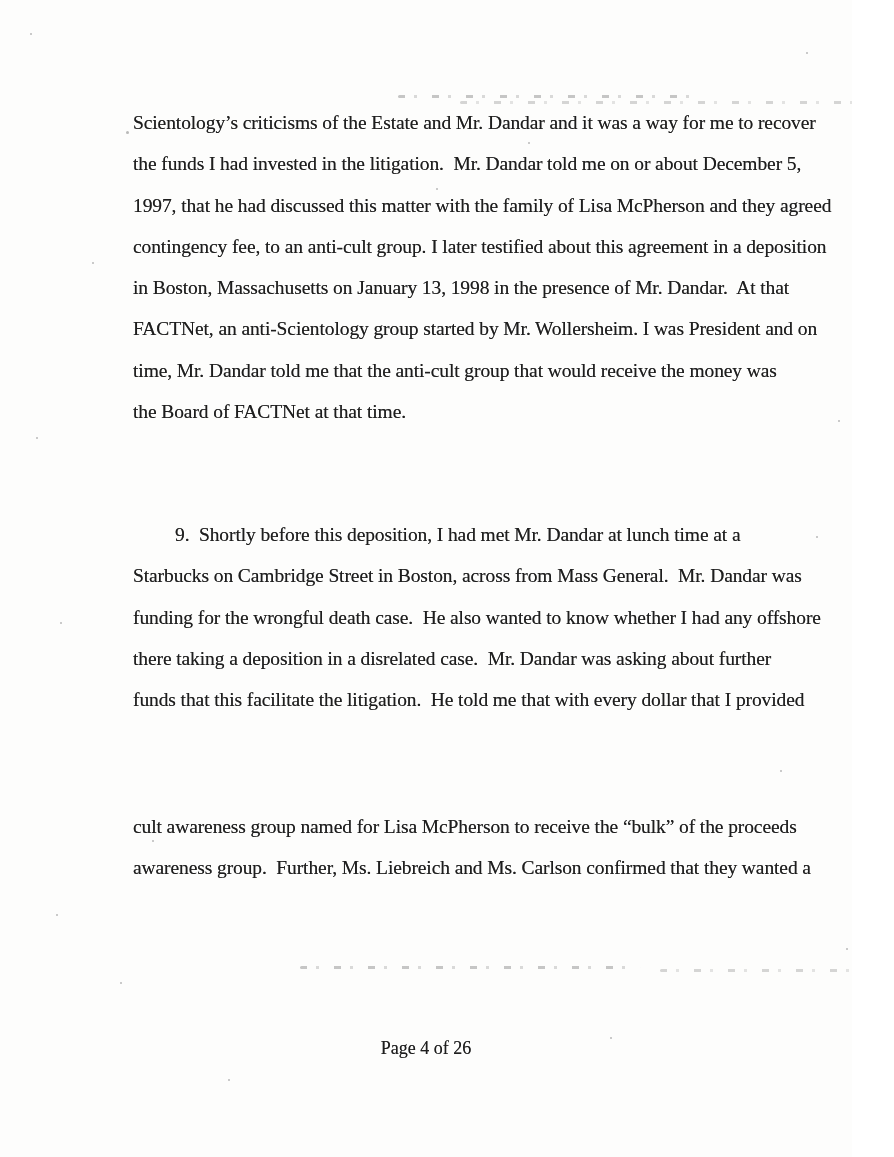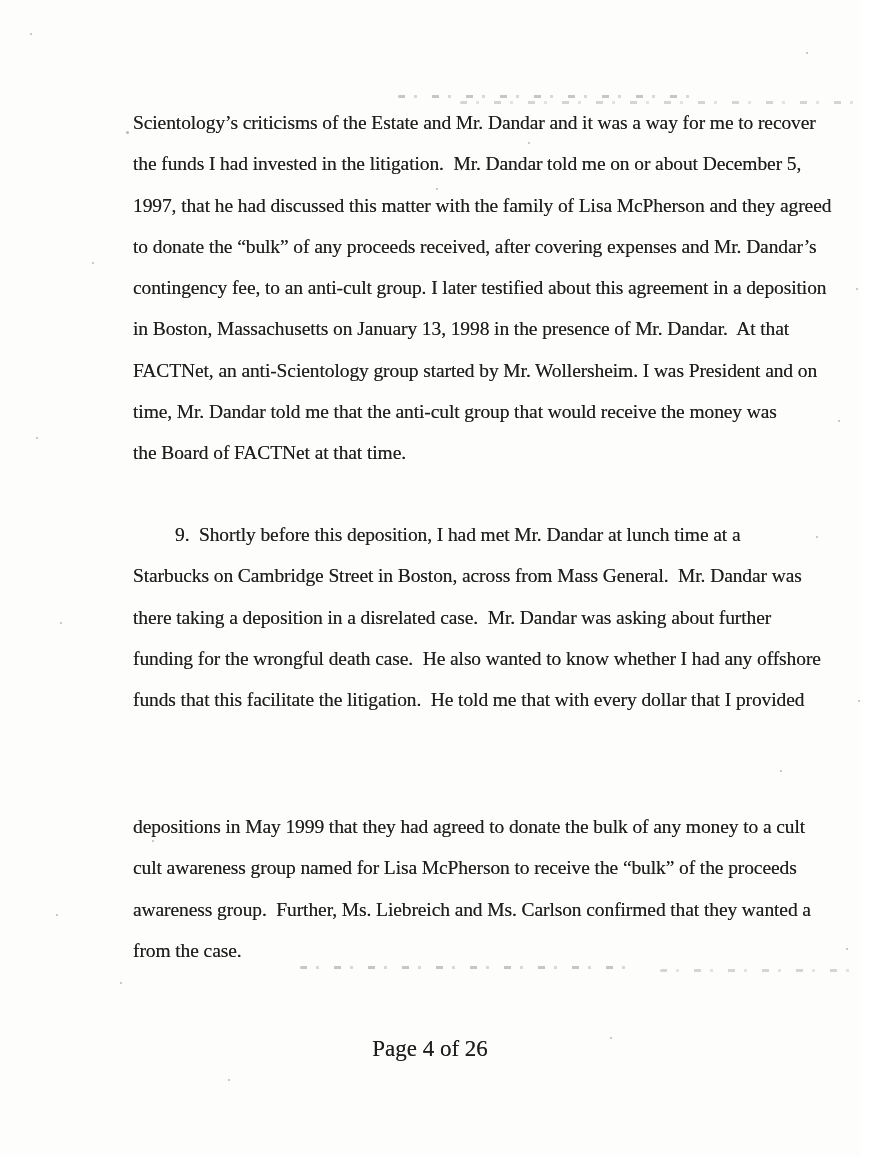--- a/index.html
+++ b/index.html
@@ -7,21 +7,20 @@
     padding: 0;
     background: #ffffff;
   }
   .page {
     position: relative;
     width: 852px;
     height: 1157px;
     background: #fdfdfc;
     overflow: hidden;
     font-family: "Liberation Serif", serif;
-    padding-left: 8px;
   }
   .para {
     position: absolute;
     left: 133px;
     width: 680px;
   }
   .line {
     height: 41.3px;
     line-height: 41.3px;
     font-size: 19.5px;
@@ -34,21 +33,21 @@
     text-indent: 42px;
   }
   .footer {
     position: absolute;
     top: 1028px;
     left: 0;
     width: 100%;
     height: 41.3px;
     line-height: 41.3px;
     text-align: center;
-    font-size: 23px;
+    font-size: 18px;
     color: #1e1e1e;
     white-space: pre;
     text-shadow: 0 0 0.6px rgba(25,25,25,0.65);
   }
   .smudge {
     position: absolute;
     height: 3px;
     background: repeating-linear-gradient(90deg,
       rgba(70,70,70,0.55) 0px, rgba(70,70,70,0.55) 7px,
       rgba(0,0,0,0) 7px, rgba(0,0,0,0) 16px,
@@ -97,36 +96,33 @@
   <div class="speck" style="top:948px;left:846px;width:2px;height:2px;"></div>
   <div class="speck" style="top:982px;left:120px;width:2px;height:2px;"></div>
   <div class="speck" style="top:1037px;left:610px;width:2px;height:2px;"></div>
   <div class="speck" style="top:1079px;left:228px;width:2px;height:2px;"></div>
 
   <div id="paragraphs">
       <div class="para" style="top: 102px;">
         <div class="line">Scientology’s criticisms of the Estate and Mr. Dandar and it was a way for me to recover</div>
         <div class="line">the funds I had invested in the litigation.  Mr. Dandar told me on or about December 5,</div>
         <div class="line">1997, that he had discussed this matter with the family of Lisa McPherson and they agreed</div>
-        <div class="line">to donate the “bulk” of any proceeds received, after covering expenses and Mr. Dandar’s</div>
         <div class="line">contingency fee, to an anti-cult group. I later testified about this agreement in a deposition</div>
         <div class="line">in Boston, Massachusetts on January 13, 1998 in the presence of Mr. Dandar.  At that</div>
         <div class="line">FACTNet, an anti-Scientology group started by Mr. Wollersheim. I was President and on</div>
         <div class="line">time, Mr. Dandar told me that the anti-cult group that would receive the money was</div>
         <div class="line">the Board of FACTNet at that time.</div>
       </div>
       <div class="para" style="top: 514px;">
         <div class="line indent">9.  Shortly before this deposition, I had met Mr. Dandar at lunch time at a</div>
         <div class="line">Starbucks on Cambridge Street in Boston, across from Mass General.  Mr. Dandar was</div>
+        <div class="line">funding for the wrongful death case.  He also wanted to know whether I had any offshore</div>
         <div class="line">there taking a deposition in a disrelated case.  Mr. Dandar was asking about further</div>
-        <div class="line">funding for the wrongful death case.  He also wanted to know whether I had any offshore</div>
         <div class="line">funds that this facilitate the litigation.  He told me that with every dollar that I provided</div>
       </div>
       <div class="para" style="top: 806px;">
-        <div class="line">depositions in May 1999 that they had agreed to donate the bulk of any money to a cult</div>
         <div class="line">cult awareness group named for Lisa McPherson to receive the “bulk” of the proceeds</div>
         <div class="line">awareness group.  Further, Ms. Liebreich and Ms. Carlson confirmed that they wanted a</div>
-        <div class="line">from the case.</div>
       </div>
     </div>
 
   <div class="footer">Page 4 of 26</div>
 </div>
 
 </body></html>

